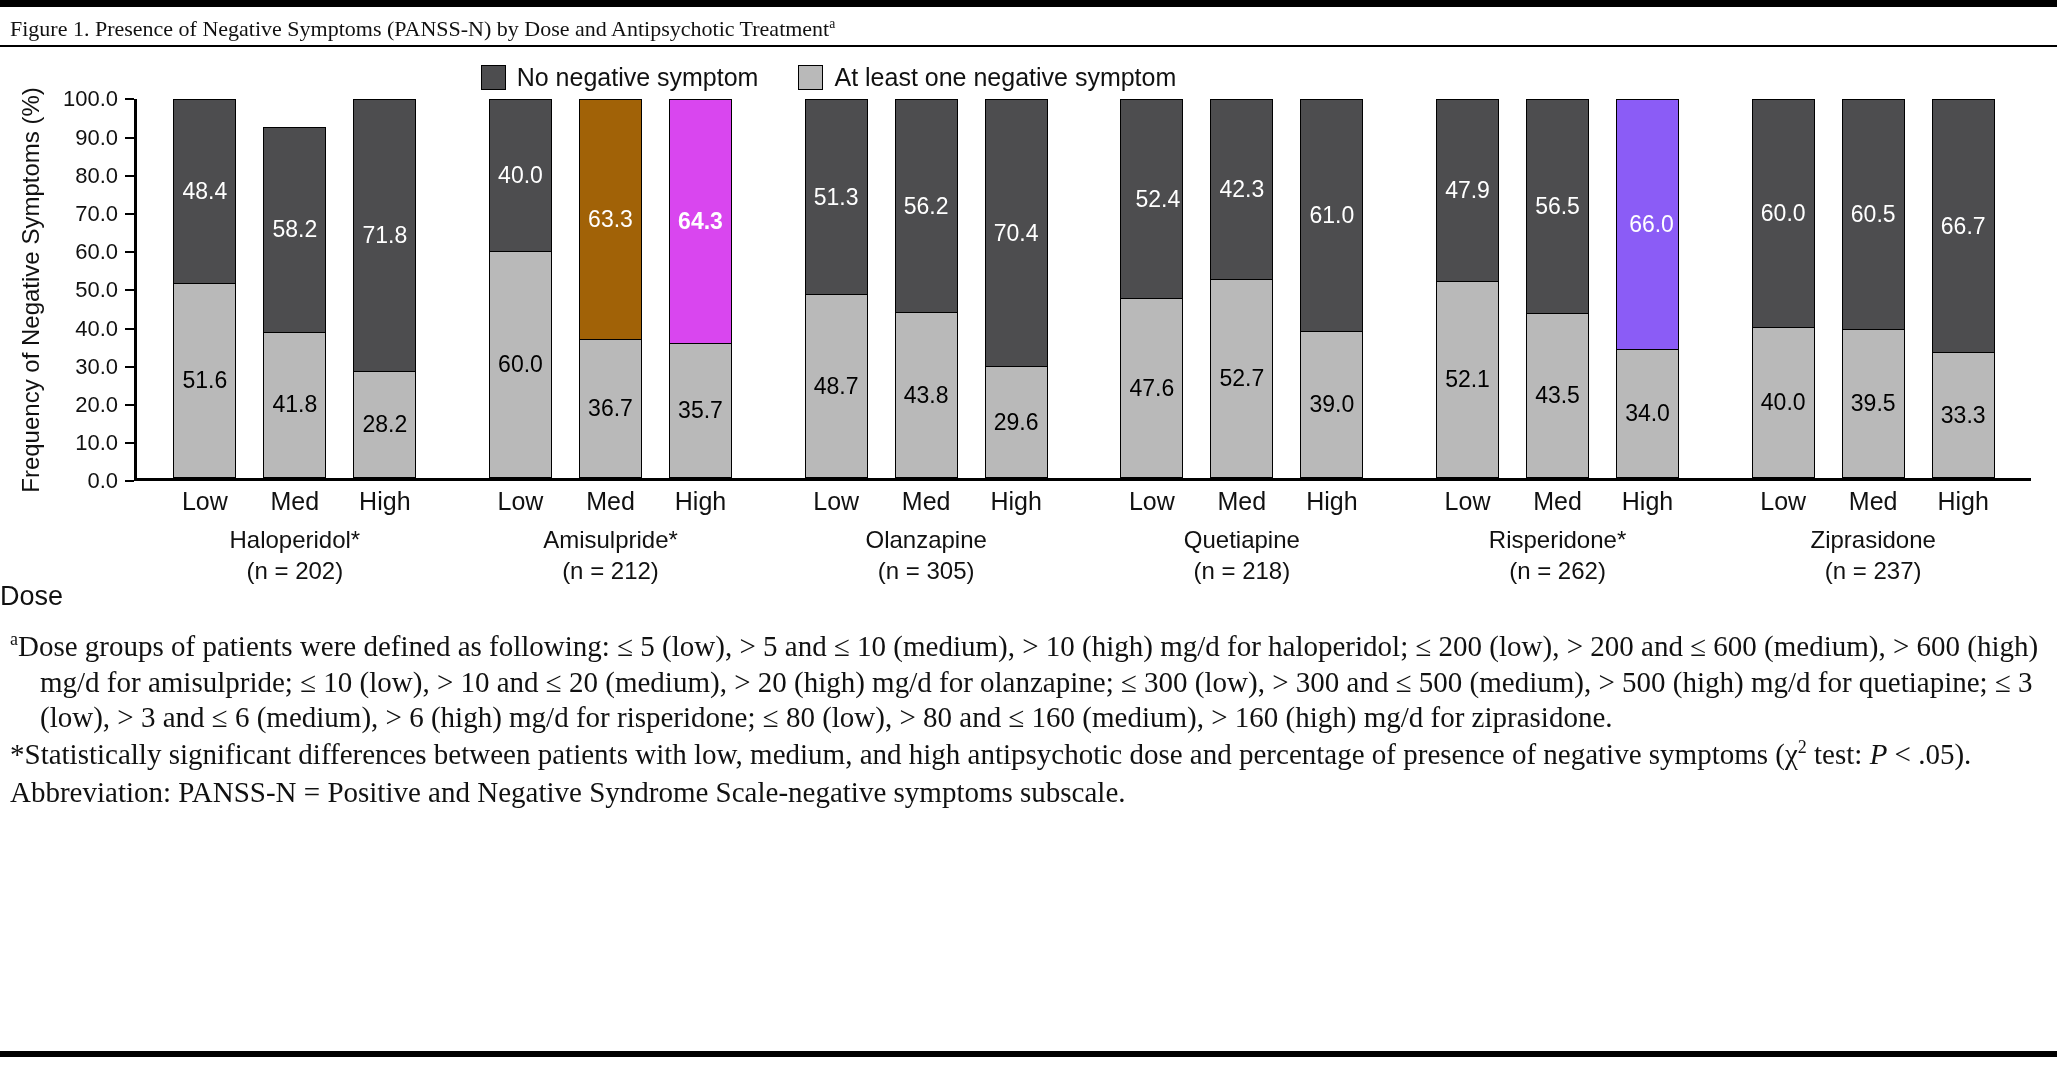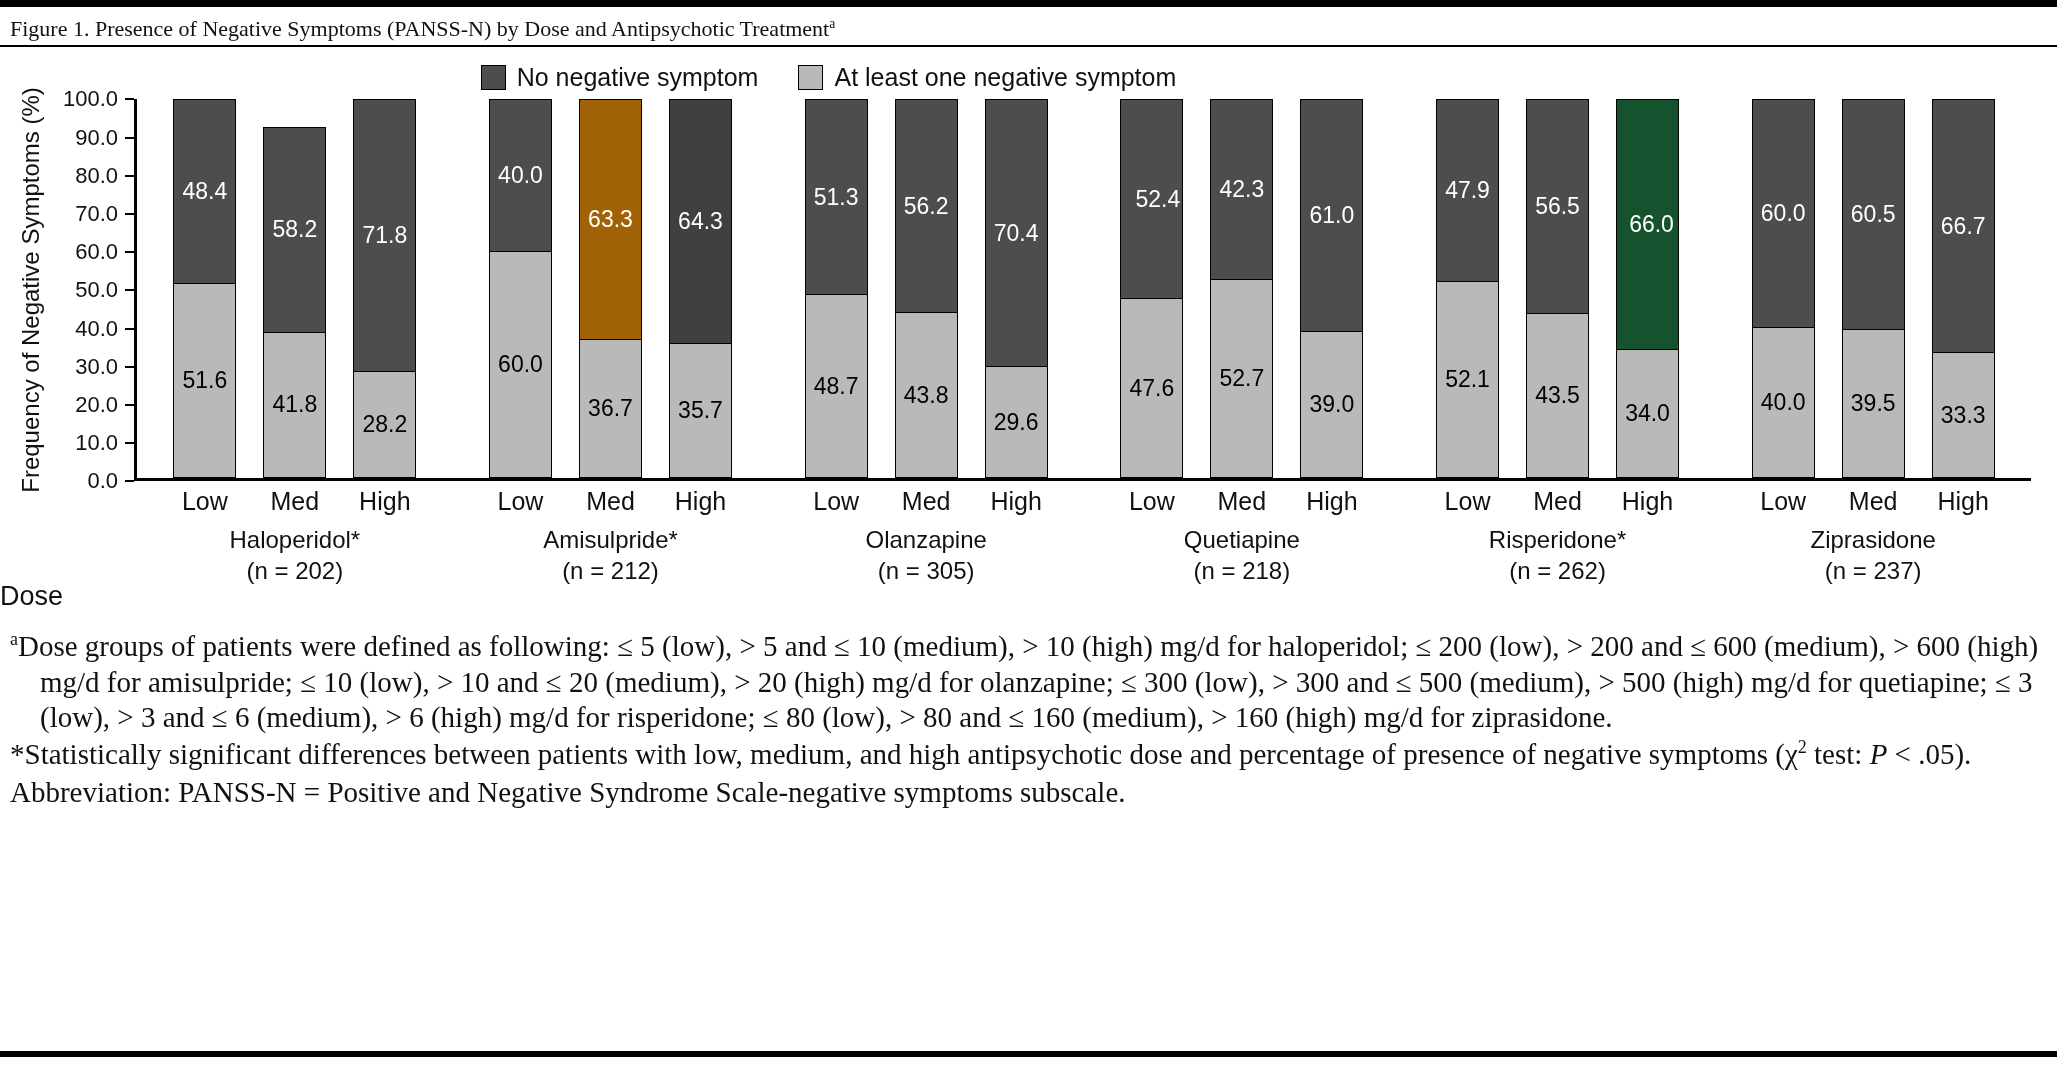--- a/index.html
+++ b/index.html
@@ -153,21 +153,21 @@
             <div class="seg seg-dark" style="height: 40%; background: rgb(77, 77, 79);">40.0</div>
             <div class="seg seg-light" style="height: 60%; background: rgb(185, 185, 185);">60.0</div>
             <span class="dose-label">Low</span>
           </div>
           <div class="bar">
             <div class="seg seg-dark" style="height: 63.3%; background: #a16207;">63.3</div>
             <div class="seg seg-light" style="height: 36.7%; background: rgb(185, 185, 185);">36.7</div>
             <span class="dose-label">Med</span>
           </div>
           <div class="bar">
-            <div class="seg seg-dark" style="height: 64.3%; background: #404040;">64.3</div>
+            <div class="seg seg-dark" style="height: 64.3%; background: #d946ef; font-weight: bold;">64.3</div>
             <div class="seg seg-light" style="height: 35.7%; background: rgb(185, 185, 185);">35.7</div>
             <span class="dose-label">High</span>
           </div>
           <div class="group-label">
             <div>Amisulpride*</div>
             <div>(n = 212)</div>
           </div>
         </div>
         <div class="group">
           <div class="bar">
@@ -216,21 +216,21 @@
             <div class="seg seg-dark" style="height: 47.9%; background: rgb(77, 77, 79);">47.9</div>
             <div class="seg seg-light" style="height: 52.1%; background: rgb(185, 185, 185);">52.1</div>
             <span class="dose-label">Low</span>
           </div>
           <div class="bar">
             <div class="seg seg-dark" style="height: 56.5%; background: rgb(77, 77, 79);">56.5</div>
             <div class="seg seg-light" style="height: 43.5%; background: rgb(185, 185, 185);">43.5</div>
             <span class="dose-label">Med</span>
           </div>
           <div class="bar">
-            <div class="seg seg-dark" style="height: 66%; background: #14532d; padding-left: 8px;">66.0</div>
+            <div class="seg seg-dark" style="height: 66%; background: #8b5cf6; padding-left: 8px;">66.0</div>
             <div class="seg seg-light" style="height: 34%; background: rgb(185, 185, 185);">34.0</div>
             <span class="dose-label">High</span>
           </div>
           <div class="group-label">
             <div>Risperidone*</div>
             <div>(n = 262)</div>
           </div>
         </div>
         <div class="group">
           <div class="bar">

